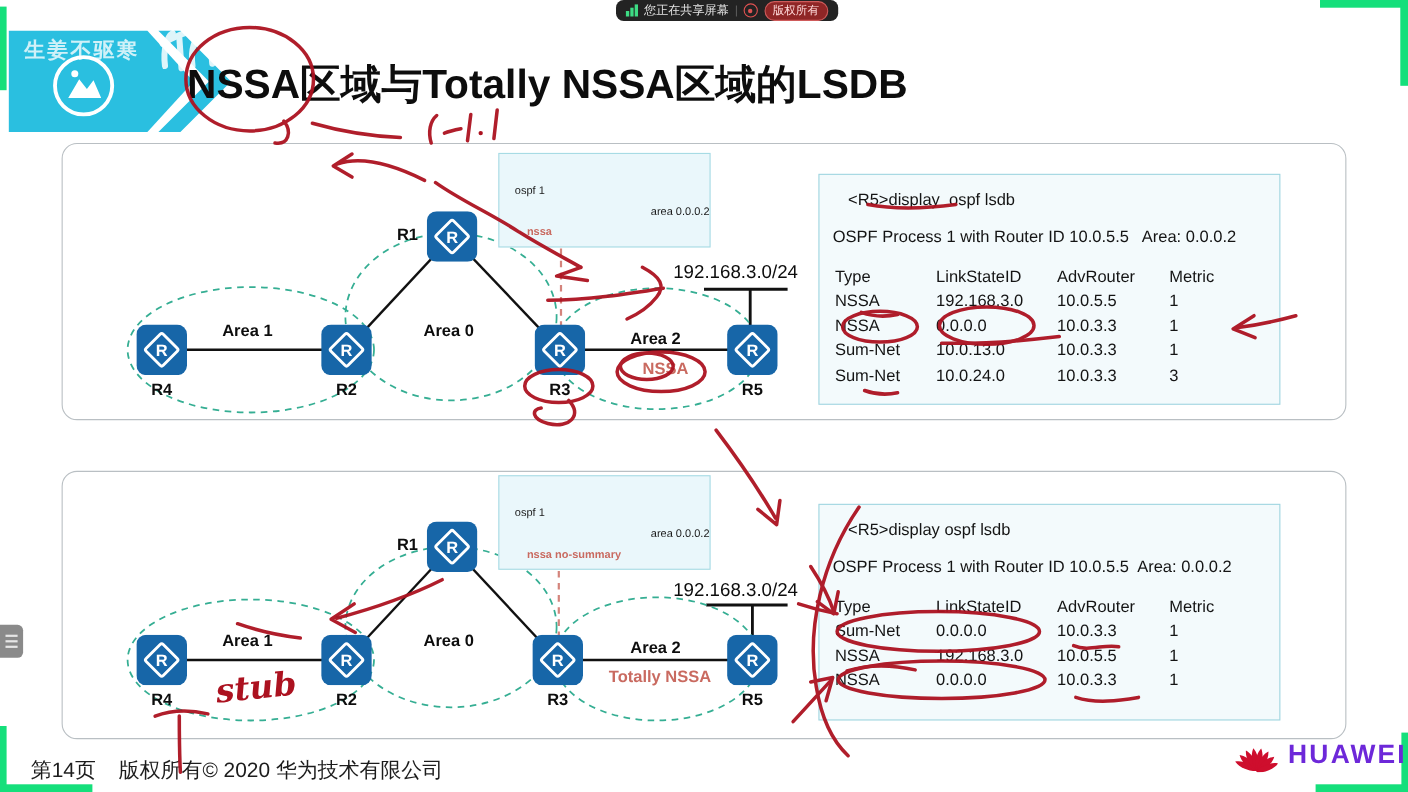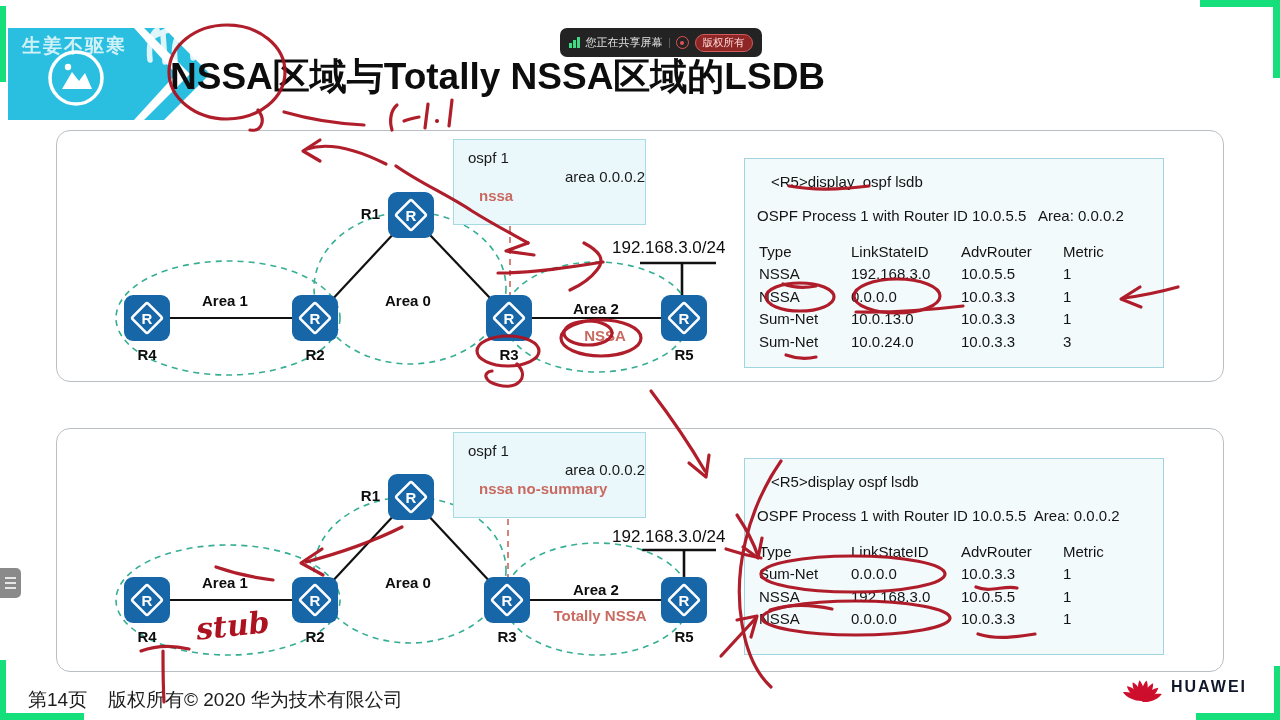--- a/index.html
+++ b/index.html
@@ -9,22 +9,22 @@
 
   
   .panel{position:absolute;background:#fff;border:1.6px solid #b9bfc3;border-radius:14px;z-index:1;}
 
   
   .title{position:absolute;left:170px;top:52px;font-size:37px;font-weight:800;color:#0d0d0d;z-index:4;white-space:nowrap;}
   .watermark{position:absolute;left:22px;top:33px;font-size:19px;font-weight:700;
              color:rgba(255,255,255,0.78);letter-spacing:2px;z-index:5;}
 
   
-  .share-pill{position:absolute;left:560px;top:0;height:29px;background:#232323;border-radius:7px;
-              display:flex;align-items:center;gap:6px;padding:0 9px;z-index:8;margin-top:28px;}
+  .share-pill{position:absolute;left:560px;top:0;height:19px;background:#232323;border-radius:7px;
+              display:flex;align-items:center;gap:6px;padding:0 9px;z-index:8;}
   .share-pill .txt{font-size:11px;color:#e3e3e3;white-space:nowrap;}
   .sig{display:flex;align-items:flex-end;gap:1.5px;}
   .sig i{display:block;width:2.5px;background:#3ddc84;}
   .pill-div{width:1px;height:10px;background:#585858;}
   .rec{width:11px;height:11px;border:1.5px solid #e05252;border-radius:50%;display:flex;align-items:center;justify-content:center;}
   .rec i{width:4px;height:4px;background:#e05252;border-radius:50%;}
   .end-btn{background:#8f2626;border:1px solid #cf5b5b;border-radius:9px;padding:1px 7px;
            font-size:10.5px;color:#ffdada;white-space:nowrap;}
 
   
@@ -32,37 +32,37 @@
 
   
   .router{position:absolute;width:46px;height:46px;z-index:3;}
   .rlabel{position:absolute;font-size:15px;font-weight:700;color:#0d0d0d;z-index:3;text-align:center;}
   .alabel{position:absolute;font-size:15px;font-weight:700;color:#0d0d0d;z-index:3;white-space:nowrap;}
   .salmon{color:#c96a60;}
   .netlabel{position:absolute;font-size:17px;color:#0d0d0d;z-index:3;white-space:nowrap;}
 
   
   .cfg{position:absolute;width:193px;height:86px;background:#eaf7fb;border:1.4px solid #a7dbe4;
-       z-index:3;font-size:15px;line-height:19px;padding:8px 0 0 14px;box-sizing:border-box;color:#1a1a1a;}
+       z-index:3;font-size:10px;line-height:19px;padding:24px 0 0 14px;box-sizing:border-box;color:#1a1a1a;}
   .cfg .l2{padding-left:5px;text-align:right;}
   .cfg .l3{padding-left:11px;font-weight:700;}
 
   
   .lsdb{position:absolute;width:420px;background:#f3fafc;border:1.6px solid #a0d5e0;z-index:3;
         font-size:15px;color:#141414;box-sizing:border-box;}
   .lsdb .cmd{position:absolute;left:26px;top:14px;white-space:pre;}
   .lsdb .proc{position:absolute;left:12px;top:48px;white-space:pre;}
   .lsdb-grid{position:absolute;left:14px;top:84px;display:grid;grid-template-columns:92px 110px 102px 86px;
              grid-auto-rows:22.4px;}
   .lsdb-grid span{text-align:left;white-space:nowrap;}
 
   
   .footer-text{position:absolute;top:687px;font-size:19px;color:#1c1c1c;z-index:4;white-space:nowrap;}
   .brand{position:absolute;left:1120px;top:672px;display:flex;align-items:center;gap:7px;z-index:6;}
-  .brand .bname{font-size:16px;font-weight:700;color:#0f172a;letter-spacing:2px;}
+  .brand .bname{font-size:24px;font-weight:700;color:#6d28d9;letter-spacing:2px;}
 
   
   .side-tab{position:absolute;left:0;top:568px;width:21px;height:30px;background:rgba(112,112,112,0.82);
             border-radius:0 5px 5px 0;z-index:6;display:flex;flex-direction:column;justify-content:center;gap:3px;align-items:center;}
   .side-tab i{display:block;width:11px;height:2px;background:#e6e6e6;}
 
   
   .stub{position:absolute;left:196px;top:608px;font-family:"DejaVu Serif",serif;font-style:italic;
         font-weight:700;font-size:30px;color:#ac1220;transform:rotate(-6deg);z-index:7;}
 

